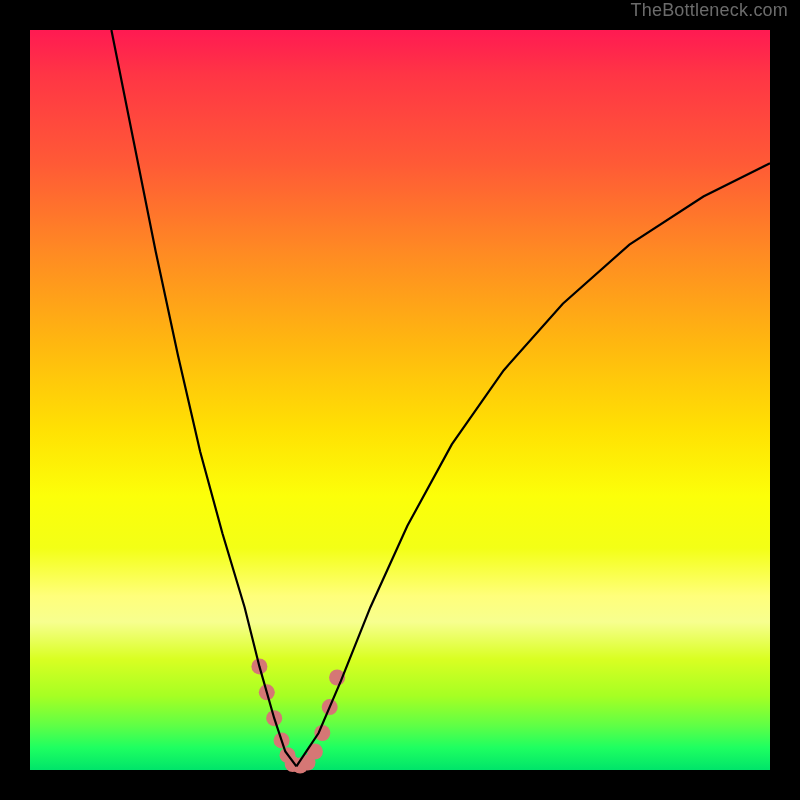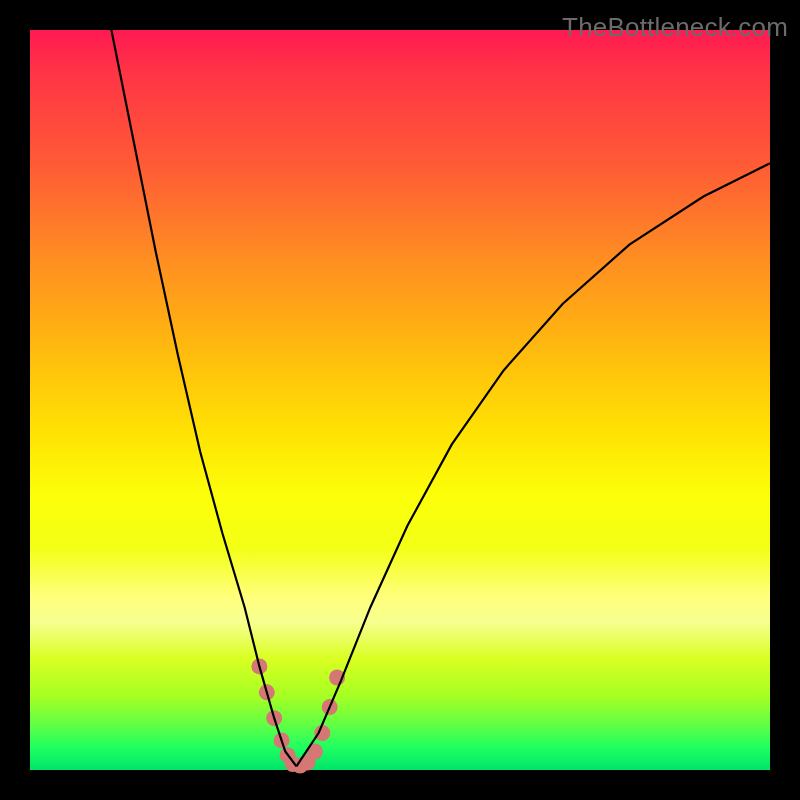--- a/index.html
+++ b/index.html
@@ -40,24 +40,24 @@
       #f7ff8f 80%,
       #d9ff22 85%,
       #a6ff23 90%,
       #5fff46 94%,
       #1eff61 97%,
       #00e46a 100%
     );
   }
   .watermark {
     position: absolute;
-    top: 12px;
+    top: 0;
     right: 12px;
     color: #6b6b6b;
-    font-size: 26px;
+    font-size: 18px;
     letter-spacing: 0.2px;
     font-weight: 500;
     user-select: none;
   }
   svg.curves {
     position: absolute;
     left: 30px;
     top: 30px;
     width: 740px;
     height: 740px;

